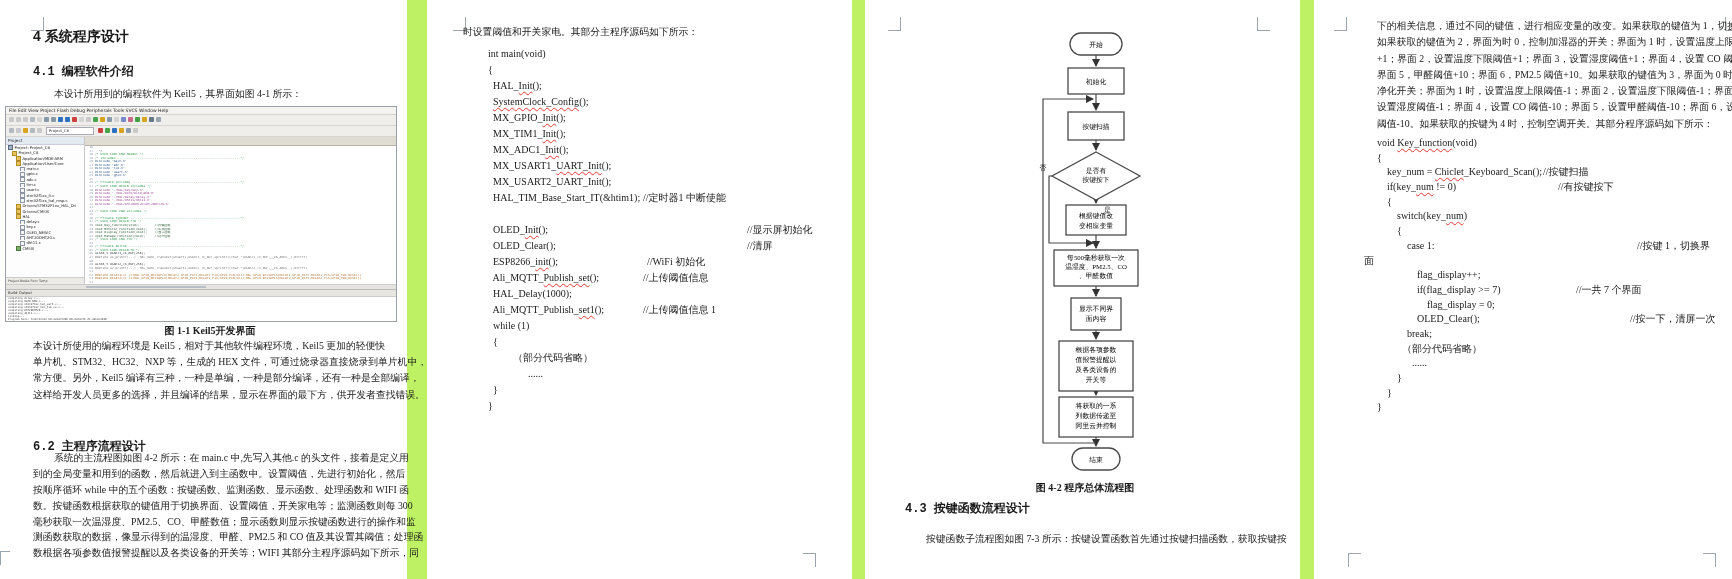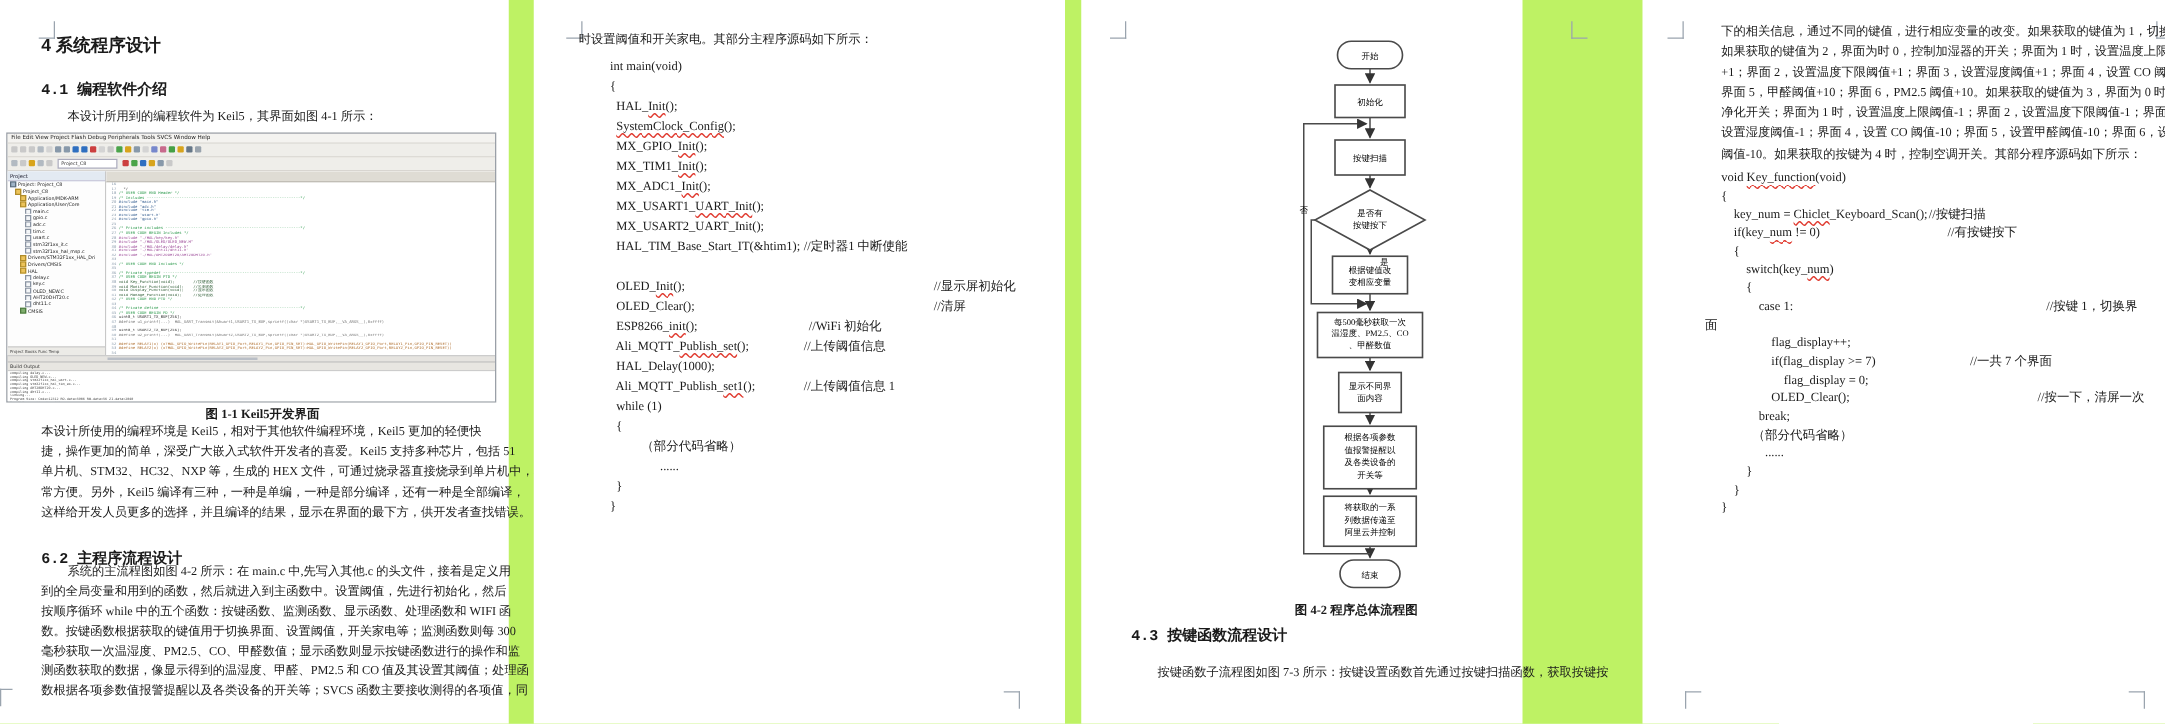--- a/index.html
+++ b/index.html
@@ -154,47 +154,46 @@
           <div class="kb">compiling AHT20DHT20.c...</div>
           <div class="kb">compiling dht11.c...</div>
           <div class="kb">linking...</div>
           <div class="kb">Program Size: Code=12312 RO-data=5906 RW-data=56 ZI-data=2040</div>
           <div class="kb">FromELF: creating hex file...</div>
         </div>
       </div>
     <div class="caption" style="left:30px;top:324px;width:360px;">图 1-1 Keil5开发界面</div>
     <div class="para" style="left:33px;top:338px;--lh:16.2px;">
         <div class="tline">本设计所使用的编程环境是 Keil5，相对于其他软件编程环境，Keil5 更加的轻便快</div>
-        <div class="tline">捷，操作更加的简单，深受广大嵌入式软件开发者的喜爱。Keil5 支持多种芯片，包括 51</div>
         <div class="tline">单片机、STM32、HC32、NXP 等，生成的 HEX 文件，可通过烧录器直接烧录到单片机中，非</div>
         <div class="tline">常方便。另外，Keil5 编译有三种，一种是单编，一种是部分编译，还有一种是全部编译，</div>
         <div class="tline">这样给开发人员更多的选择，并且编译的结果，显示在界面的最下方，供开发者查找错误。</div>
       </div>
     <div class="h2" style="left:33px;top:438px;">6.2 主程序流程设计</div>
     <div class="para ind" style="left:33px;top:450px;--lh:15.9px;">
         <div class="tline">系统的主流程图如图 4-2 所示：在 main.c 中,先写入其他.c 的头文件，接着是定义用</div>
         <div class="tline">到的全局变量和用到的函数，然后就进入到主函数中。设置阈值，先进行初始化，然后</div>
         <div class="tline">按顺序循环 while 中的五个函数：按键函数、监测函数、显示函数、处理函数和 WIFI 函</div>
         <div class="tline">数。按键函数根据获取的键值用于切换界面、设置阈值，开关家电等；监测函数则每 300</div>
         <div class="tline">毫秒获取一次温湿度、PM2.5、CO、甲醛数值；显示函数则显示按键函数进行的操作和监</div>
         <div class="tline">测函数获取的数据，像显示得到的温湿度、甲醛、PM2.5 和 CO 值及其设置其阈值；处理函</div>
-        <div class="tline">数根据各项参数值报警提醒以及各类设备的开关等；SVCS 函数主要接收测得的各项值，同</div>
+        <div class="tline">数根据各项参数值报警提醒以及各类设备的开关等；WIFI 其部分主程序源码如下所示，同</div>
       </div>
   </div>
 
   <div class="page" style="left:427px;width:425px;">
     <div class="mark m-rb" style="left:453px;top:17px;position:absolute;left:26px;"></div>
     <div class="mark m-tr" style="left:376px;top:553px;"></div>
     <div class="para" style="left:36px;top:24px;--lh:16px;">
       <div class="tline">时设置阈值和开关家电。其部分主程序源码如下所示：</div>
     </div>
     <div class="code" style="left:61px;top:46px;--lh:16px;"><div class="cl"><span class="ct">int main(void)</span></div><div class="cl"><span class="ct">{</span></div><div class="cl"><span class="ct"><span>  HAL_</span><span class="wavy">Init</span><span>();</span></span></div><div class="cl"><span class="ct"><span>  </span><span class="wavy">SystemClock_Config</span><span>();</span></span></div><div class="cl"><span class="ct"><span>  MX_GPIO_</span><span class="wavy">Init</span><span>();</span></span></div><div class="cl"><span class="ct"><span>  MX_TIM1_</span><span class="wavy">Init</span><span>();</span></span></div><div class="cl"><span class="ct"><span>  MX_ADC1_</span><span class="wavy">Init</span><span>();</span></span></div><div class="cl"><span class="ct"><span>  MX_USART1_</span><span class="wavy">UART_Init</span><span>();</span></span></div><div class="cl"><span class="ct">  MX_USART2_UART_Init();</span></div><div class="cl"><span class="ct">  HAL_TIM_Base_Start_IT(&amp;htim1);</span><span class="cc" style="left: 155px;">//定时器1 中断使能</span></div><div class="cl"><span class="ct"></span></div><div class="cl"><span class="ct"><span>  OLED_</span><span class="wavy">Init</span><span>();</span></span><span class="cc" style="left: 259px;">//显示屏初始化</span></div><div class="cl"><span class="ct">  OLED_Clear();</span><span class="cc" style="left: 259px;">//清屏</span></div><div class="cl"><span class="ct"><span>  ESP8266_</span><span class="wavy">init</span><span>();</span></span><span class="cc" style="left: 159px;">//WiFi 初始化</span></div><div class="cl"><span class="ct"><span>  Ali_MQTT_</span><span class="wavy">Publish_set</span><span>();</span></span><span class="cc" style="left: 155px;">//上传阈值信息</span></div><div class="cl"><span class="ct">  HAL_Delay(1000);</span></div><div class="cl"><span class="ct"><span>  Ali_MQTT_Publish_</span><span class="wavy">set1</span><span>();</span></span><span class="cc" style="left: 155px;">//上传阈值信息 1</span></div><div class="cl"><span class="ct">  while (1)</span></div><div class="cl"><span class="ct">  {</span></div><div class="cl"><span class="ct">          （部分代码省略）</span></div><div class="cl"><span class="ct">                ......</span></div><div class="cl"><span class="ct">  }</span></div><div class="cl"><span class="ct">}</span></div></div>
   </div>
 
-  <div class="page" style="left:865px;width:353px;">
+  <div class="page" style="left:865px;width:435px;">
     <div class="mark m-rb" style="left:23px;top:17px;"></div>
     <div class="mark m-lb" style="left:392px;top:17px;"></div>
     <svg class="flow" viewBox="0 0 180 460">
       <defs>
         <marker id="arr" viewBox="0 0 8 8" refX="7" refY="4" markerWidth="7" markerHeight="7" orient="auto">
           <path d="M0,0 L8,4 L0,8 z" fill="#333"></path>
         </marker>
       </defs>
       <g stroke="#4a4a4a" stroke-width="1.2" fill="none">
         <line x1="80" y1="35" x2="80" y2="46" marker-end="url(#arr)"></line>

